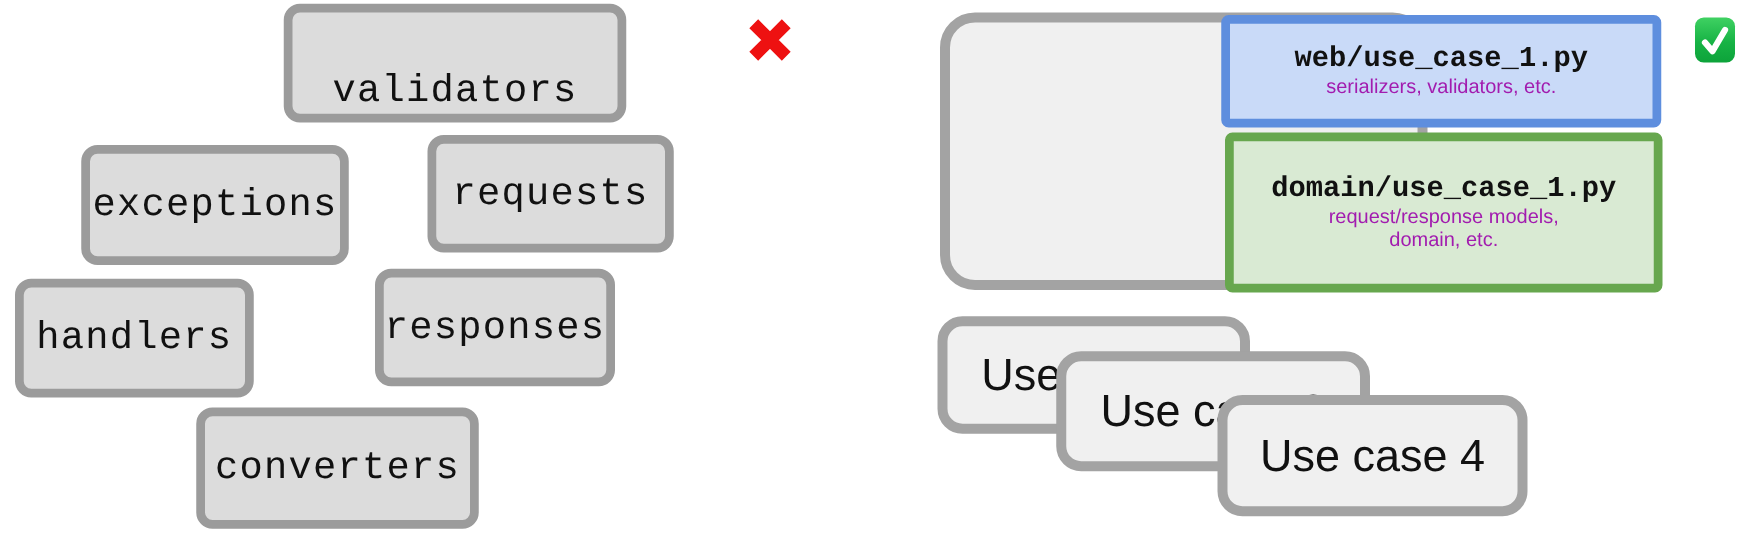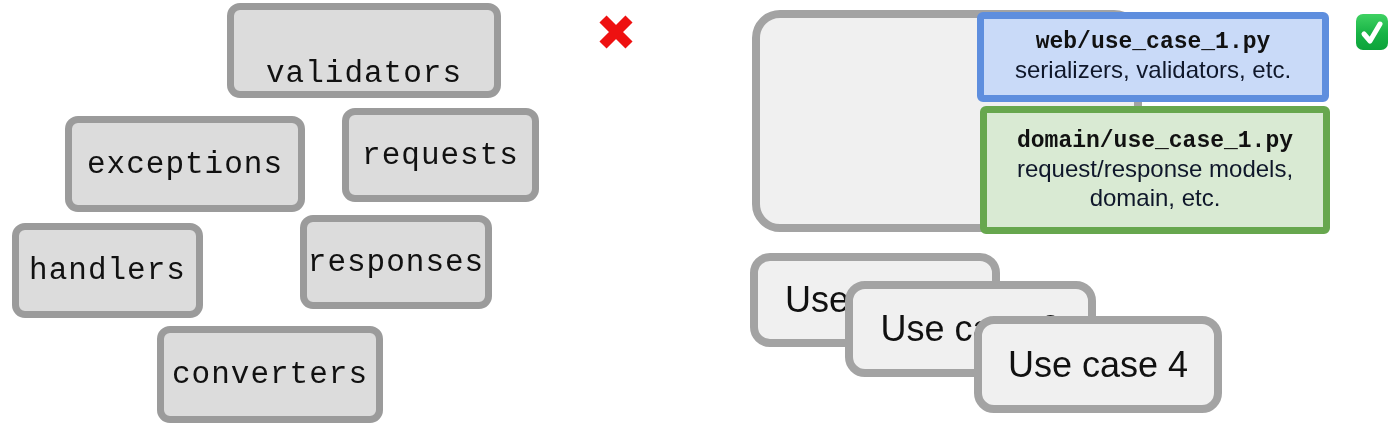--- a/index.html
+++ b/index.html
@@ -21,21 +21,21 @@
   }
   .big-case{border-radius:28px;}
   .file-box{
     border-radius:6px;display:flex;flex-direction:column;
     align-items:center;justify-content:center;text-align:center;line-height:1.18;
   }
   .file-box .fname{
     font-family:"Liberation Mono","DejaVu Sans Mono",monospace;
     font-weight:bold;font-size:23px;color:#111;white-space:nowrap;
   }
-  .file-box .fdesc{font-size:24px;color:#0f172a;white-space:nowrap;text-align:right;}
+  .file-box .fdesc{font-size:16px;color:#a21caf;white-space:nowrap;text-align:right;}
   .web-box{background:#c9daf8;border:7px solid #5e8ede;}
   .domain-box{background:#d9ead3;border:7px solid #67a74e;}
   .case-label{
     position:absolute;display:flex;align-items:center;justify-content:center;
     font-size:36px;color:#111;white-space:nowrap;
   }
   .badge{position:absolute;}
   .check-badge{
     display:flex;align-items:center;justify-content:center;
     background:linear-gradient(180deg,#3fd162 0%,#17b345 55%,#0da33a 100%);
@@ -43,21 +43,21 @@
   }
 </style>
 </head>
 <body>
 
 <div class="canvas">
 
   <div class="box plain-box" style="left:227px;top:3px;width:274px;height:95px;align-items:flex-end;">
     <span>validators</span>
   </div>
-  <div class="box plain-box" style="left:65px;top:116px;width:240px;height:96px;">
+  <div class="box plain-box" style="left:65px;top:116px;width:214px;height:96px;">
     <span>exceptions</span>
   </div>
   <div class="box plain-box" style="left:342px;top:108px;width:197px;height:94px;">
     <span>requests</span>
   </div>
   <div class="box plain-box" style="left:12px;top:223px;width:191px;height:95px;">
     <span>handlers</span>
   </div>
   <div class="box plain-box" style="left:300px;top:215px;width:192px;height:94px;">
     <span>responses</span>

